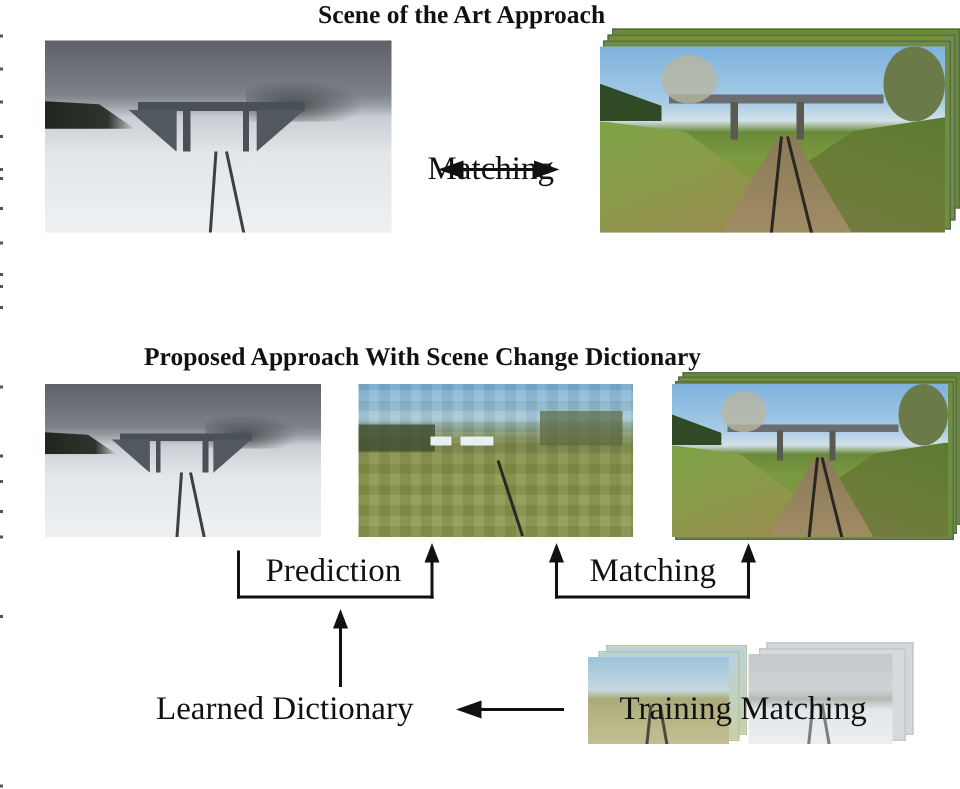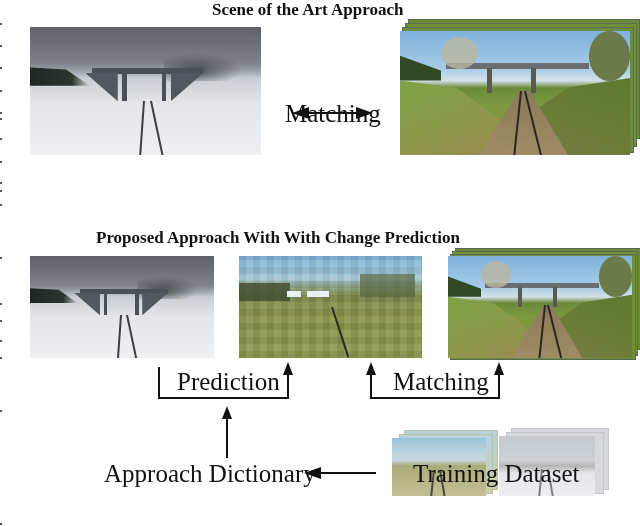--- a/index.html
+++ b/index.html
@@ -1,20 +1,20 @@
 <!DOCTYPE html>
 <html><head>
 <meta charset="utf-8">
 <style>
   html, body { margin:0; padding:0; background:#ffffff; }
   body { width:640px; height:526px; position:relative; overflow:hidden;
          font-family:"Liberation Serif","DejaVu Serif",serif; color:#111; }
   .abs { position:absolute; }
   .title { font-weight:bold; font-size:17px; white-space:nowrap; }
-  .label { font-size:25px; white-space:nowrap; line-height:1;font-family:Liberation Serif, serif; }
+  .label { font-size:22px; white-space:nowrap; line-height:1;font-family:Liberation Serif, serif; }
   .img { position:absolute; overflow:hidden; }
   .line { position:absolute; background:#111; }
 
   
   .snow { background:
       linear-gradient(to bottom, #5e6167 0%, #7d8188 28%, #9aa0a6 34%, #c9ced3 40%, #e3e7ea 60%, #eef0f2 100%); }
   .snow .trees-l { position:absolute; left:0; top:30%; width:26%; height:16%;
       background:linear-gradient(to right,#1f2620,#2c352e 70%,transparent); clip-path:polygon(0 10%,60% 20%,100% 100%,0 100%); }
   .bridge-deck { position:absolute; left:27%; width:48%; height:5%; background:#4a5058; }
   .bridge-leg { position:absolute; width:2%; background:#4a5058; }
@@ -102,21 +102,21 @@
     <div class="rail" style="left:54%;top:48%;height:54%;transform:rotate(-14deg);background:#2a2620;"></div>
     <div class="abs" style="left:20%;top:26%;width:62%;height:5%;background:#6a6e70;"></div>
     <div class="abs" style="left:38%;top:30%;width:2%;height:20%;background:#5a5a52;"></div>
     <div class="abs" style="left:57%;top:30%;width:2%;height:20%;background:#5a5a52;"></div>
     <div class="tree" style="left:18%;top:5%;width:16%;height:26%;background:#b9b6a0;opacity:.8;"></div>
     <div class="abs" style="left:0;top:20%;width:18%;height:20%;background:#2f4a24;clip-path:polygon(0 0,100% 60%,100% 100%,0 100%);"></div>
     <div class="tree" style="left:82%;top:0;width:18%;height:40%;background:#6a7a48;"></div>
   </div>
 </div>
 
-<div class="abs title" style="left:96px; top:228px;">Proposed Approach With With Change Prediction</div>
+<div class="abs title" style="left:96px; top:228px;">Proposed Approach With Scene Change Dictionary</div>
 
 <div class="img snow" style="left:30px; top:256px; width:184px; height:102px;">
   <div class="trees-l"></div>
   <div class="abs" style="left:58%;top:20%;width:34%;height:22%;background:radial-gradient(ellipse at 40% 60%,#4a4f52,transparent 70%);"></div>
   <div class="bridge-deck" style="top:32%;"></div>
   <div class="abut" style="left:24%;top:36%;width:14%;height:22%;clip-path:polygon(0 0,100% 0,100% 100%);"></div>
   <div class="abut" style="left:61%;top:36%;width:14%;height:22%;clip-path:polygon(0 0,100% 0,0 100%);"></div>
   <div class="bridge-leg" style="left:40%;top:36%;height:22%;"></div>
   <div class="bridge-leg" style="left:57%;top:36%;height:22%;"></div>
   <div class="rail" style="left:49%;top:58%;height:45%;transform:rotate(4deg);"></div>
@@ -163,21 +163,21 @@
   <div class="line" style="left:370px; top:397px; width:130px; height:2px;"></div>
   <div class="line" style="left:498px; top:372px; width:2px; height:27px;"></div>
   <div class="arrowhead-up" style="left:366px; top:362px;"></div>
   <div class="arrowhead-up" style="left:494px; top:362px;"></div>
 </div>
 <div class="abs label" style="left:393px; top:369px;">Matching</div>
 
 <div class="line" style="left:226px; top:416px; width:2px; height:42px;"></div>
 <div class="arrowhead-up" style="left:222px; top:406px;"></div>
 
-<div class="abs label" style="left:104px; top:461px;">Approach Dictionary</div>
+<div class="abs label" style="left:104px; top:461px;">Learned Dictionary</div>
 
 <div class="line" style="left:318px; top:472px; width:58px; height:2px;"></div>
 <div class="arrowhead-left" style="left:304px; top:467px;"></div>
 
 <div>
   <div class="stack-layer" style="left:404px; top:430px; width:92px; height:58px; border-color:#b8c4a0; background:linear-gradient(#b8d2de,#c8cfa8);"></div>
   <div class="stack-layer" style="left:399px; top:434px; width:92px; height:58px; border-color:#b8c4a0; background:linear-gradient(#b8d2de,#c8cfa8);"></div>
   <div class="img" style="left:392px; top:438px; width:94px; height:58px;
        background:linear-gradient(to bottom,#9cc4da 0%,#c6d8df 38%,#a9ac7a 48%,#b8b484 70%,#c2bf94 100%);">
     <div class="rail" style="left:44%;top:55%;height:50%;transform:rotate(6deg);background:#4a4a40;"></div>
@@ -185,13 +185,13 @@
   </div>
 
   <div class="stack-layer" style="left:511px; top:428px; width:96px; height:60px; border-color:#c4c8cc; background:#d4d8dc;"></div>
   <div class="stack-layer" style="left:506px; top:432px; width:96px; height:60px; border-color:#c4c8cc; background:#d6dadd;"></div>
   <div class="img" style="left:499px; top:436px; width:96px; height:60px;
        background:linear-gradient(to bottom,#c4c9ce 0%,#cdd2d6 40%,#b4b8b4 50%,#e4e7ea 62%,#eceff1 100%);">
     <div class="rail" style="left:44%;top:55%;height:50%;transform:rotate(6deg);background:#7a7e80;"></div>
     <div class="rail" style="left:50%;top:55%;height:50%;transform:rotate(-10deg);background:#7a7e80;"></div>
   </div>
 </div>
-<div class="abs label" style="left:413px; top:461px;">Training Dataset</div>
+<div class="abs label" style="left:413px; top:461px;">Training Matching</div>
 
 </body></html>

